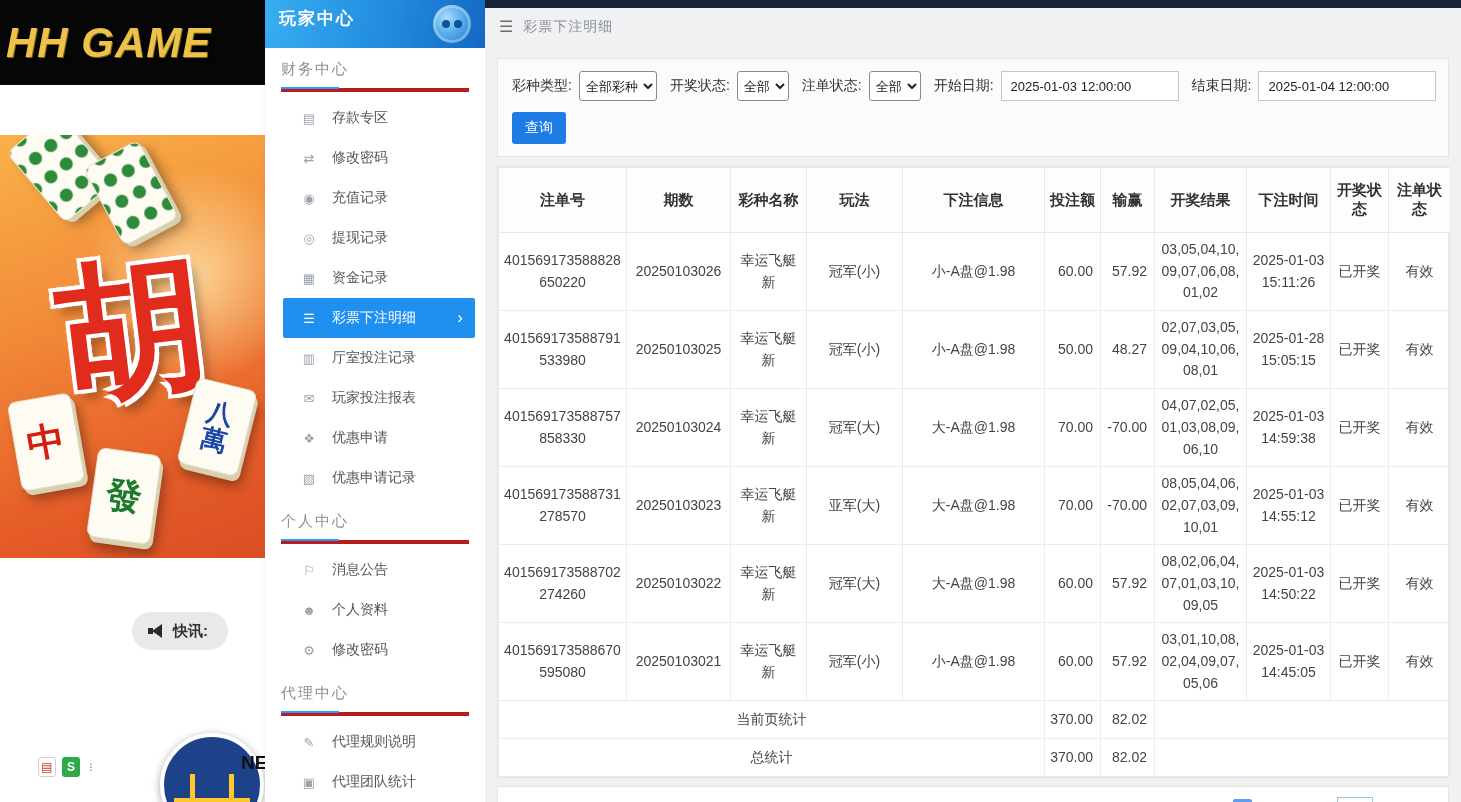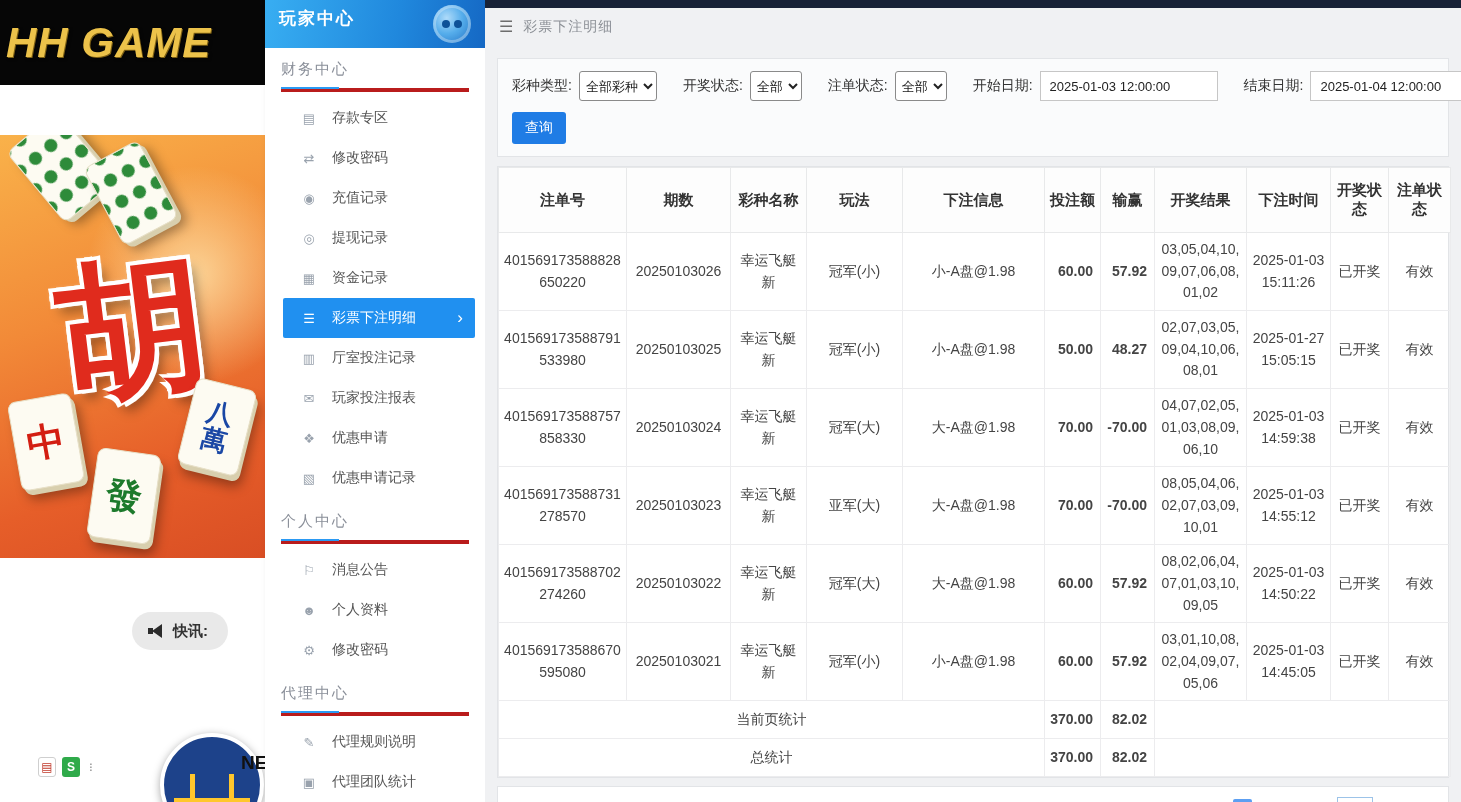--- a/index.html
+++ b/index.html
@@ -74,37 +74,37 @@
   
   .main { position:absolute; left:485px; top:0; width:976px; height:802px; background:#f0f1f3; }
   .top-strip { height:8px; background:#182237; }
   .main-header { height:38px; display:flex; align-items:center; gap:10px; padding:0 14px; }
   .hamburger { font-size:16px; color:#6d6d6d; cursor:pointer; line-height:1; }
   .main-title { font-size:14px; color:#8c9096; letter-spacing:1px; }
   .content { padding:12px 12px 0; }
 
   .filter-card { background:#fafbfc; border:1px solid #e2e4e7; padding:12px 14px 12px; }
   .filter-row { display:flex; align-items:center; gap:7px; font-size:14px; color:#333; white-space:nowrap; }
-  .filter-row label { margin-left:19px; }
+  .filter-row label { margin-left:6px; }
   .filter-row label:first-child { margin-left:0; }
   select { height:30px; border:1px solid #8a8a8a; border-radius:3px; background:#fff; font-size:13px; color:#222; padding:0 2px;
     font-family:"Liberation Sans","DejaVu Sans",sans-serif; }
   .sel-lottery { width:118px; }
   .sel-small { width:64px; }
   .date-input { width:178px; height:30px; border:1px solid #c6c6c6; background:#fff; padding:0 9px; font-size:13px; color:#222;
     font-family:"Liberation Sans","DejaVu Sans",sans-serif; }
   .btn-query { margin-top:11px; width:54px; height:32px; background:#1f7ce5; color:#fff; border:none; border-radius:3px;
     font-size:14px; cursor:pointer; font-family:"Liberation Sans","DejaVu Sans",sans-serif; }
 
   .table-card { margin-top:9px; background:#fff; border:1px solid #e2e4e7; }
   table { width:100%; border-collapse:collapse; table-layout:fixed; }
   th { font-size:15px; font-weight:bold; color:#333; padding:13px 2px; border:1px solid #e8e9ea; background:#fdfdfd; }
   td { font-size:14px; color:#444; text-align:center; padding:6px 4px; border:1px solid #ececee; word-break:break-all; line-height:1.55; }
   tr.data-row { height:76px; }
-  td.num { text-align:right; padding-right:7px;font-weight:bold; }
+  td.num { text-align:right; padding-right:7px; }
   tr.summary-row { height:38px; }
   tr.summary-row td { font-size:14px; color:#444; }
 
   .pager-card { margin-top:8px; background:#fff; border:1px solid #e2e4e7; height:46px; display:flex; align-items:center;
     justify-content:space-between; padding:0 14px; }
   .page-size { font-size:13px; color:#666; }
   .pager-right { display:flex; align-items:center; gap:11px; font-size:13px; }
   .plink { color:#2d8cf0; cursor:pointer; }
   .ptext { color:#666; }
   .pcur { min-width:19px; height:21px; padding:0 4px; background:#5c9ff2; color:#fff; font-size:12px;
@@ -299,21 +299,21 @@
               </tr>
               <tr class="data-row">
                 <td>401569173588791533980</td>
                 <td>20250103025</td>
                 <td>幸运飞艇新</td>
                 <td>冠军(小)</td>
                 <td>小-A盘@1.98</td>
                 <td class="num">50.00</td>
                 <td class="num">48.27</td>
                 <td>02,07,03,05,09,04,10,06,08,01</td>
-                <td>2025-01-27 15:05:15</td>
+                <td>2025-01-28 15:05:15</td>
                 <td>已开奖</td>
                 <td>有效</td>
               </tr>
               <tr class="data-row">
                 <td>401569173588757858330</td>
                 <td>20250103024</td>
                 <td>幸运飞艇新</td>
                 <td>冠军(大)</td>
                 <td>大-A盘@1.98</td>
                 <td class="num">70.00</td>

